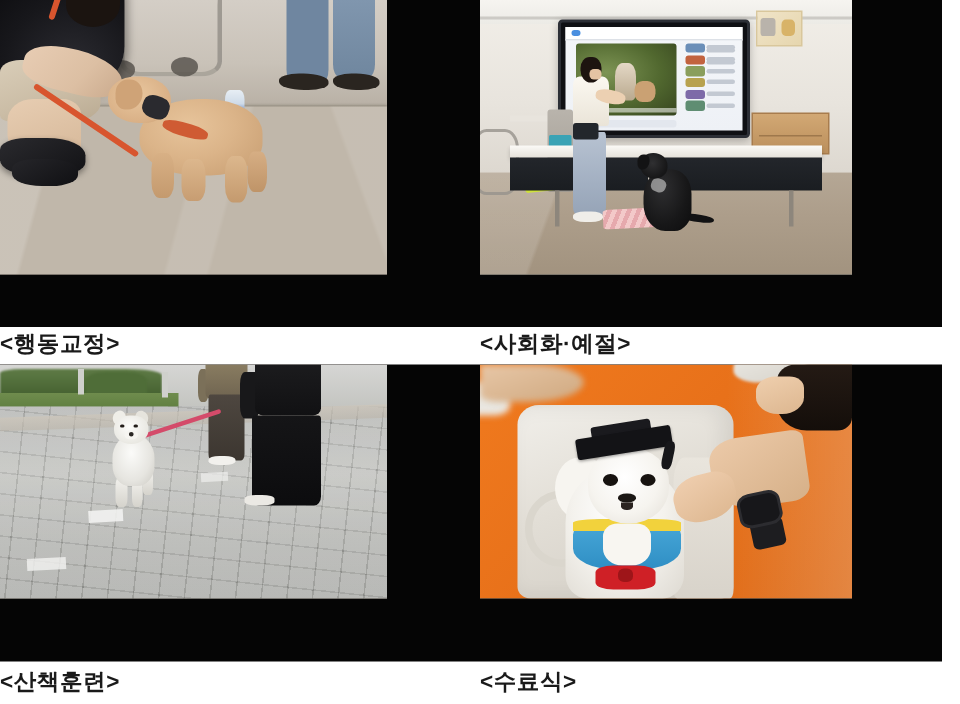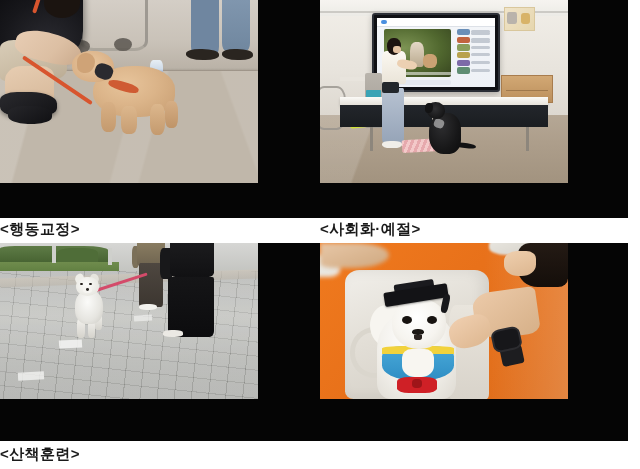--- a/index.html
+++ b/index.html
@@ -917,15 +917,16 @@
         <div class="p4-cap-top"></div>
         <div class="p4-cap"></div>
         <div class="p4-cap-tassel"></div>
         <div class="p4-hand-r"></div>
 
         <div class="p4-sleeve-l"></div>
         <div class="p4-hand-l"></div>
       </div>
     </div>
 
+    <div class="caption" style="top:202px;">&lt;수료식&gt;</div>
   </div>
 
 </div>
 
 </body></html>

